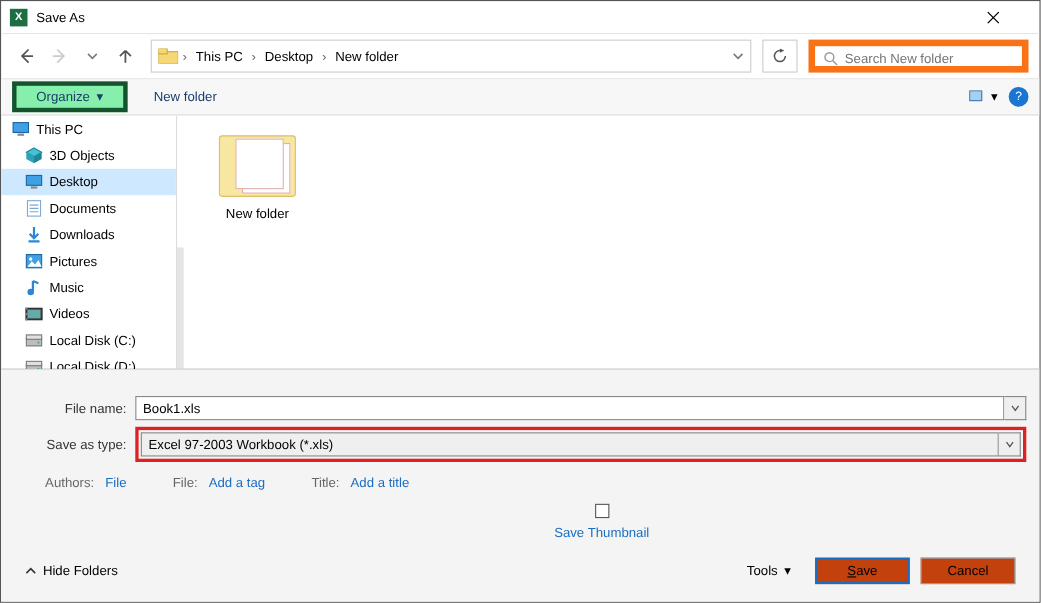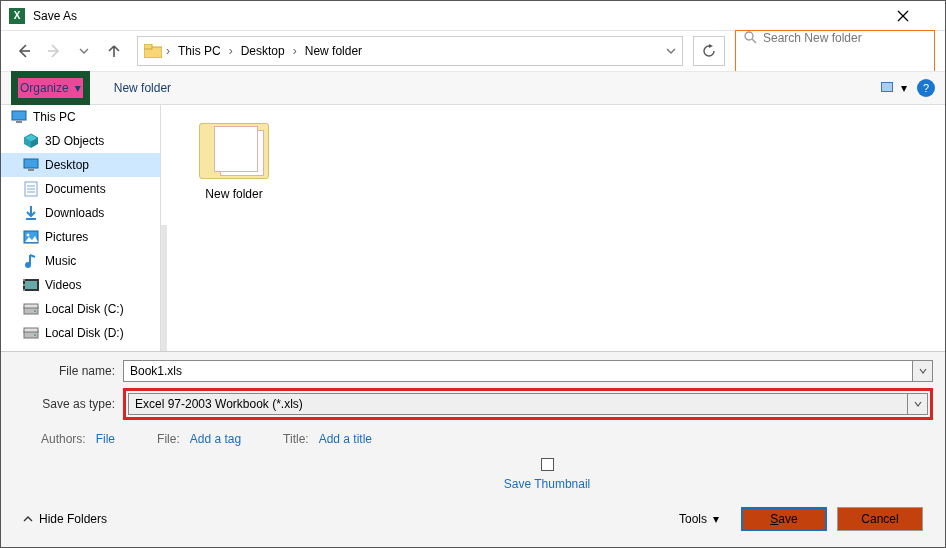--- a/index.html
+++ b/index.html
@@ -9,42 +9,42 @@
 .titlebar .title { flex: 1; }
 .titlebar .close { width: 40px; text-align: center; font-size: 14px; cursor: pointer; }
 .navbar { height: 40px; display: flex; align-items: center; padding: 0 10px; gap: 4px; }
 .navbtn { width: 26px; height: 26px; display:flex; align-items:center; justify-content:center; color:#555; cursor:pointer; }
 .navbtn.disabled { color: #c8c8c8; cursor: default; }
 .addrbar { flex: 1; height: 30px; border: 1px solid #ccc; display: flex; align-items: center; padding: 0 6px; gap: 4px; margin: 0 6px; }
 .crumb-sep { color: #666; }
 .crumb { padding: 2px 4px; }
 .addr-collapse { margin-left: auto; color: #555; }
 .refresh { width: 32px; height: 30px; border:1px solid #ccc; display:flex; align-items:center; justify-content:center; margin-right:6px; cursor:pointer; }
-.searchbox { width: 200px; height: 42px; border:1px solid #f97316; display:flex; align-items:flex-start; padding:0 8px; color:#888; gap:6px; }
+.searchbox { width: 200px; height: 30px; border:6px solid #f97316; display:flex; align-items:flex-end; padding:0 8px; color:#888; gap:6px; }
 .searchbox input { border:none; outline:none; flex:1; color:#888; font-size:12px; }
 .toolbar { height: 34px; border-top:1px solid #e8e8e8; border-bottom:1px solid #ddd; background:#f7f7f7; display:flex; align-items:center; padding:0 10px; }
-.organize { border:7px solid #14532d; background:#ec4899; color:#1a3e6e; padding:3px 2px; display:flex; align-items:center; gap:6px; cursor:pointer; }
+.organize { border:4px solid #14532d; background:#86efac; color:#1a3e6e; padding:3px 18px; display:flex; align-items:center; gap:6px; cursor:pointer; }
 .newfolder { color:#1a3e6e; margin-left:24px; cursor:pointer; }
 .toolbar-right { margin-left:auto; display:flex; align-items:center; gap:10px; }
 .viewbtn { display:flex; align-items:center; gap:4px; cursor:pointer; }
 .helpbtn { width:18px; height:18px; border-radius:50%; background:#1976d2; color:#fff; display:flex; align-items:center; justify-content:center; font-size:11px; cursor:pointer;}
 .main { flex:1; display:flex; overflow:hidden; }
 .tree { width:160px; border-right:1px solid #ddd; overflow-y:auto; }
 .tree-item { display:flex; align-items:center; gap:6px; padding:4px 6px 4px 22px; cursor:pointer; white-space:nowrap; }
 .tree-item.root { padding-left:10px; }
 .tree-item.selected { background:#cde8ff; }
 .tree-icon { width:16px; height:16px; display:inline-flex; align-items:center; justify-content:center; font-size:12px; }
 .content { flex:1; padding:18px 28px; position:relative; }
 .scrollgap { position:absolute; left:0; top:120px; bottom:0; width:6px; background:#bdbdbd; opacity:.4; }
 .folder-item { width:90px; text-align:center; cursor:pointer;}
 .folder-thumb { width:70px; height:56px; background:#f7e7a1; border:1px solid #d9c06a; border-radius:3px; margin:0 auto 8px; position:relative; overflow:hidden;}
 .folder-thumb::before { content:""; position:absolute; right:4px; top:6px; width:42px; height:44px; background:#fff; border:1px solid #e0b0b0; }
 .folder-thumb::after { content:""; position:absolute; right:10px; top:2px; width:42px; height:44px; background:#fff; border:1px solid #e0b0b0; }
 .folder-label { font-size:12px; }
-.bottompane { border-top:1px solid #ccc; background:#f4f4f4; padding:8px 12px 6px; }
+.bottompane { border-top:1px solid #ccc; background:#f4f4f4; padding:24px 12px 6px; }
 .formrow { display:flex; align-items:center; margin-bottom:6px; }
 .formrow label { width:110px; text-align:right; padding-right:8px; color:#333; }
 .formrow .field { flex:1; display:flex; }
 .textinput { flex:1; height:22px; border:1px solid #888; background:#fff; padding:0 6px; display:flex; align-items:center; }
 .textinput.dropdown { background:#efefef; }
 .typefield-wrap { border:3px solid #d22; padding:2px; flex:1; }
 .dropdown-chev { width:20px; height:22px; border:1px solid #888; border-left:none; background:#efefef; display:flex; align-items:center; justify-content:center; cursor:pointer; }
 .metarow { display:flex; gap:42px; padding:6px 0 12px 28px;align-items:center; }
 .metarow .pair { display:flex; gap:10px; }
 .metarow .k { color:#666; }

